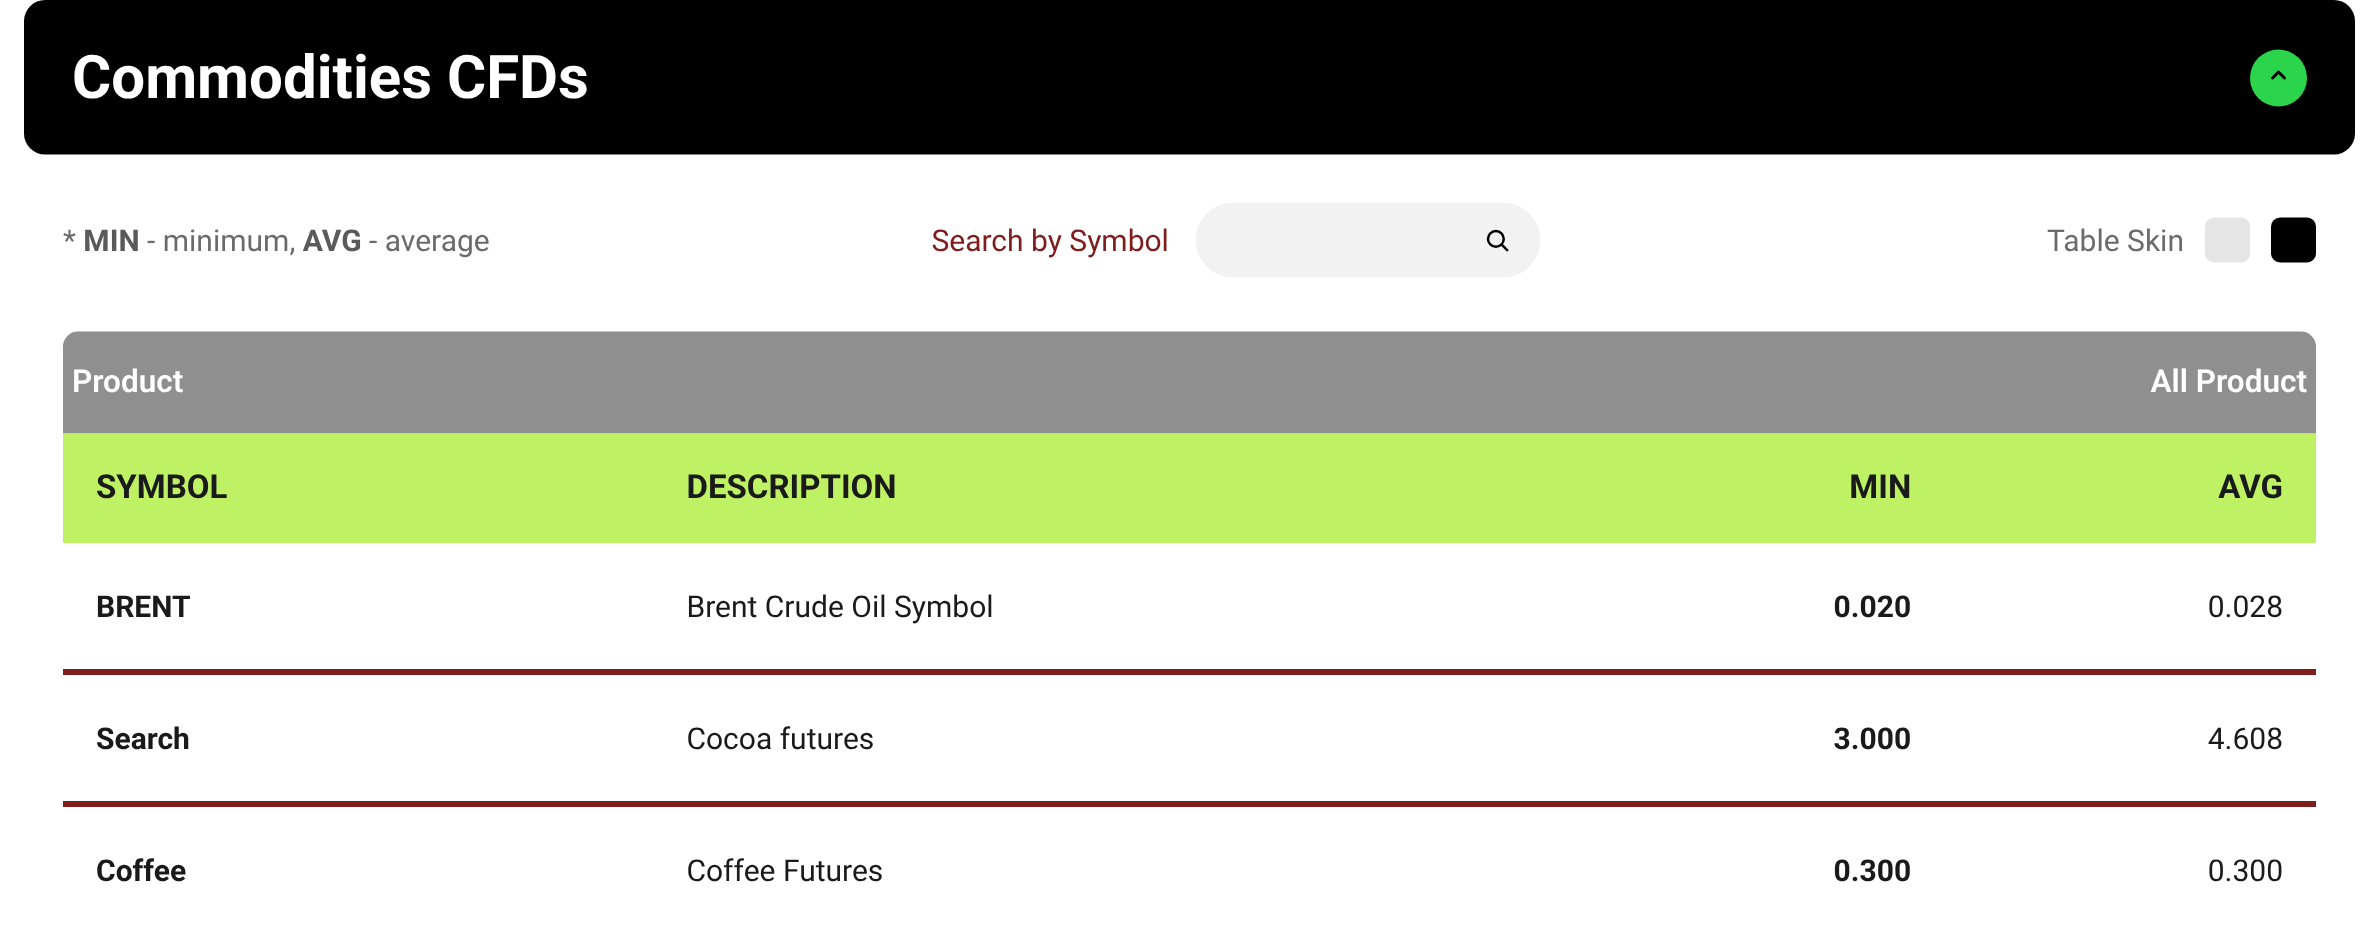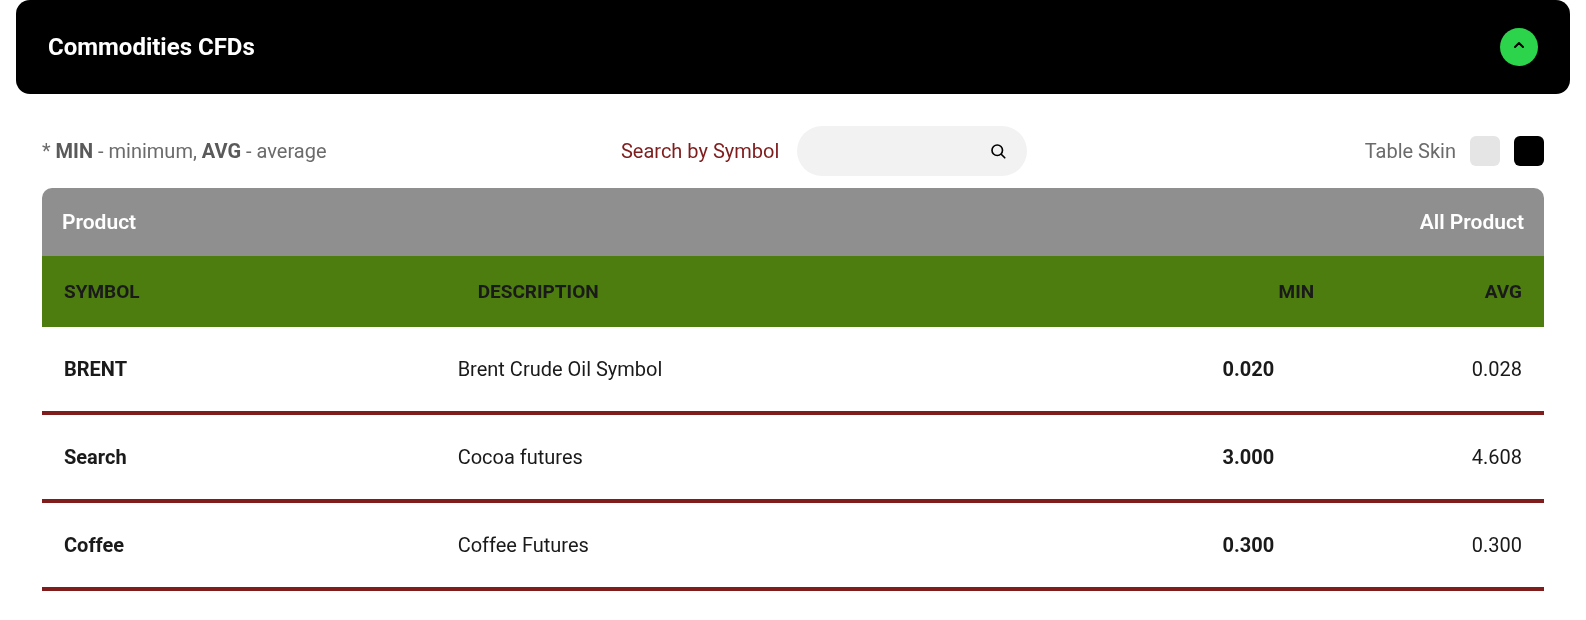--- a/index.html
+++ b/index.html
@@ -17,42 +17,42 @@
       background: #000000;
       border-radius: 14px;
       padding: 28px 32px;
       display: flex;
       align-items: center;
       justify-content: space-between;
       margin-bottom: 24px;
     }
     .header-title {
       color: #ffffff;
-      font-size: 24px;
+      font-size: 40px;
       font-weight: 700;
     }
     .collapse-btn {
       width: 38px;
       height: 38px;
       border-radius: 50%;
       background: #2bd44a;
       display: flex;
       align-items: center;
       justify-content: center;
       cursor: pointer;
     }
     .collapse-btn svg {
       width: 16px;
       height: 16px;
     }
     .controls-row {
       display: flex;
       align-items: center;
       justify-content: space-between;
-      padding: 8px 26px 12px 26px;
+      padding: 8px 26px 36px 26px;
     }
     .legend {
       color: #6b6b6b;
       font-size: 20px;
     }
     .legend b {
       color: #5a5a5a;
       font-weight: 700;
     }
     .search-wrap {
@@ -115,33 +115,32 @@
     .table-container {
       padding: 0 26px;
     }
     .grp-header {
       background: #8f8f8f;
       color: #ffffff;
       border-radius: 10px 10px 0 0;
       display: flex;
       align-items: center;
       justify-content: space-between;
-      padding: 22px 20px;
+      padding: 22px 6px;
       font-size: 21px;
       font-weight: 600;
     }
     .col-header {
-      background: #4d7c0f;
+      background: #bef264;
       display: flex;
       align-items: center;
       padding: 24px 22px;
-      font-size: 19px;
+      font-size: 22px;
       font-weight: 700;
       color: #1a1a1a;
-      gap: 20px;
     }
     .row {
       display: flex;
       align-items: center;
       padding: 30px 22px;
       font-size: 20px;
       color: #1a1a1a;
       border-bottom: 4px solid #7f1d1d;
       background: #ffffff;
     }

